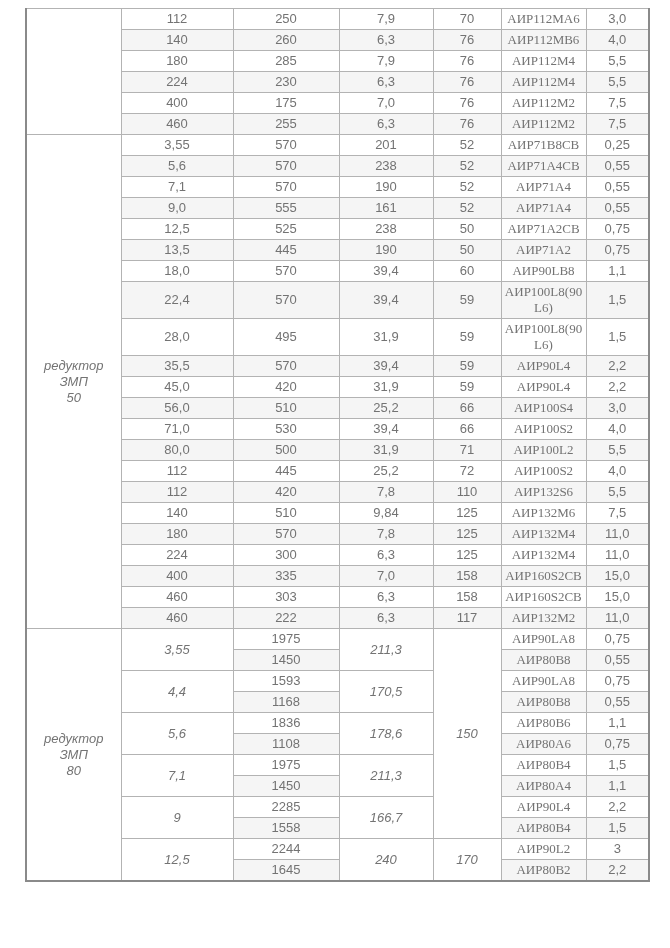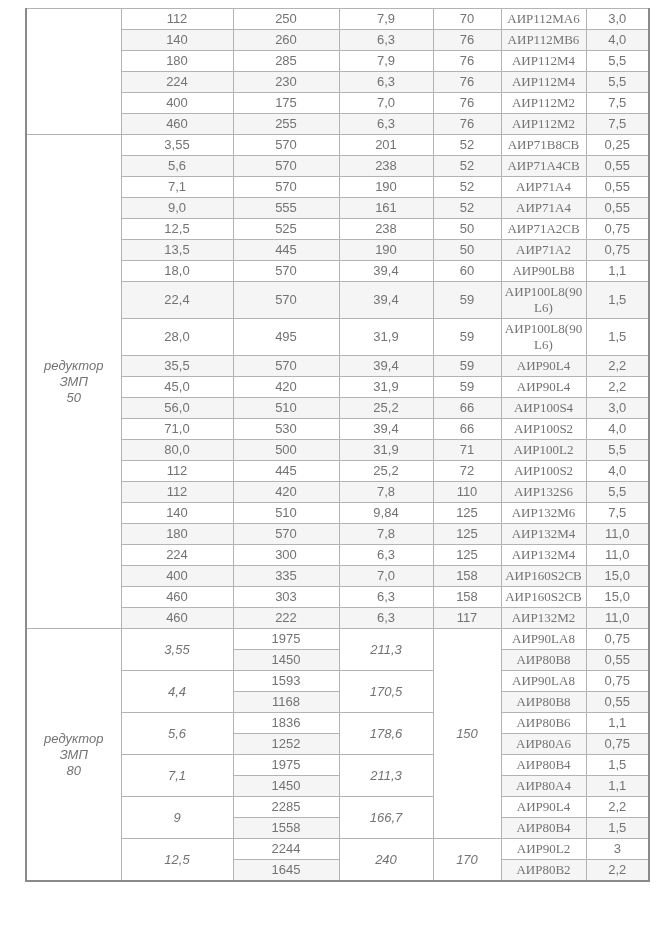--- a/index.html
+++ b/index.html
@@ -309,21 +309,21 @@
           <td>0,55</td>
         </tr>
         <tr>
           <td rowspan="2" class="merged">5,6</td>
           <td>1836</td>
           <td rowspan="2" class="merged">178,6</td>
           <td class="motor">АИР80В6</td>
           <td>1,1</td>
         </tr>
         <tr class="alt">
-          <td>1252</td>
+          <td>1108</td>
           <td class="motor">АИР80А6</td>
           <td>0,75</td>
         </tr>
         <tr>
           <td rowspan="2" class="merged">7,1</td>
           <td>1975</td>
           <td rowspan="2" class="merged">211,3</td>
           <td class="motor">АИР80В4</td>
           <td>1,5</td>
         </tr>

